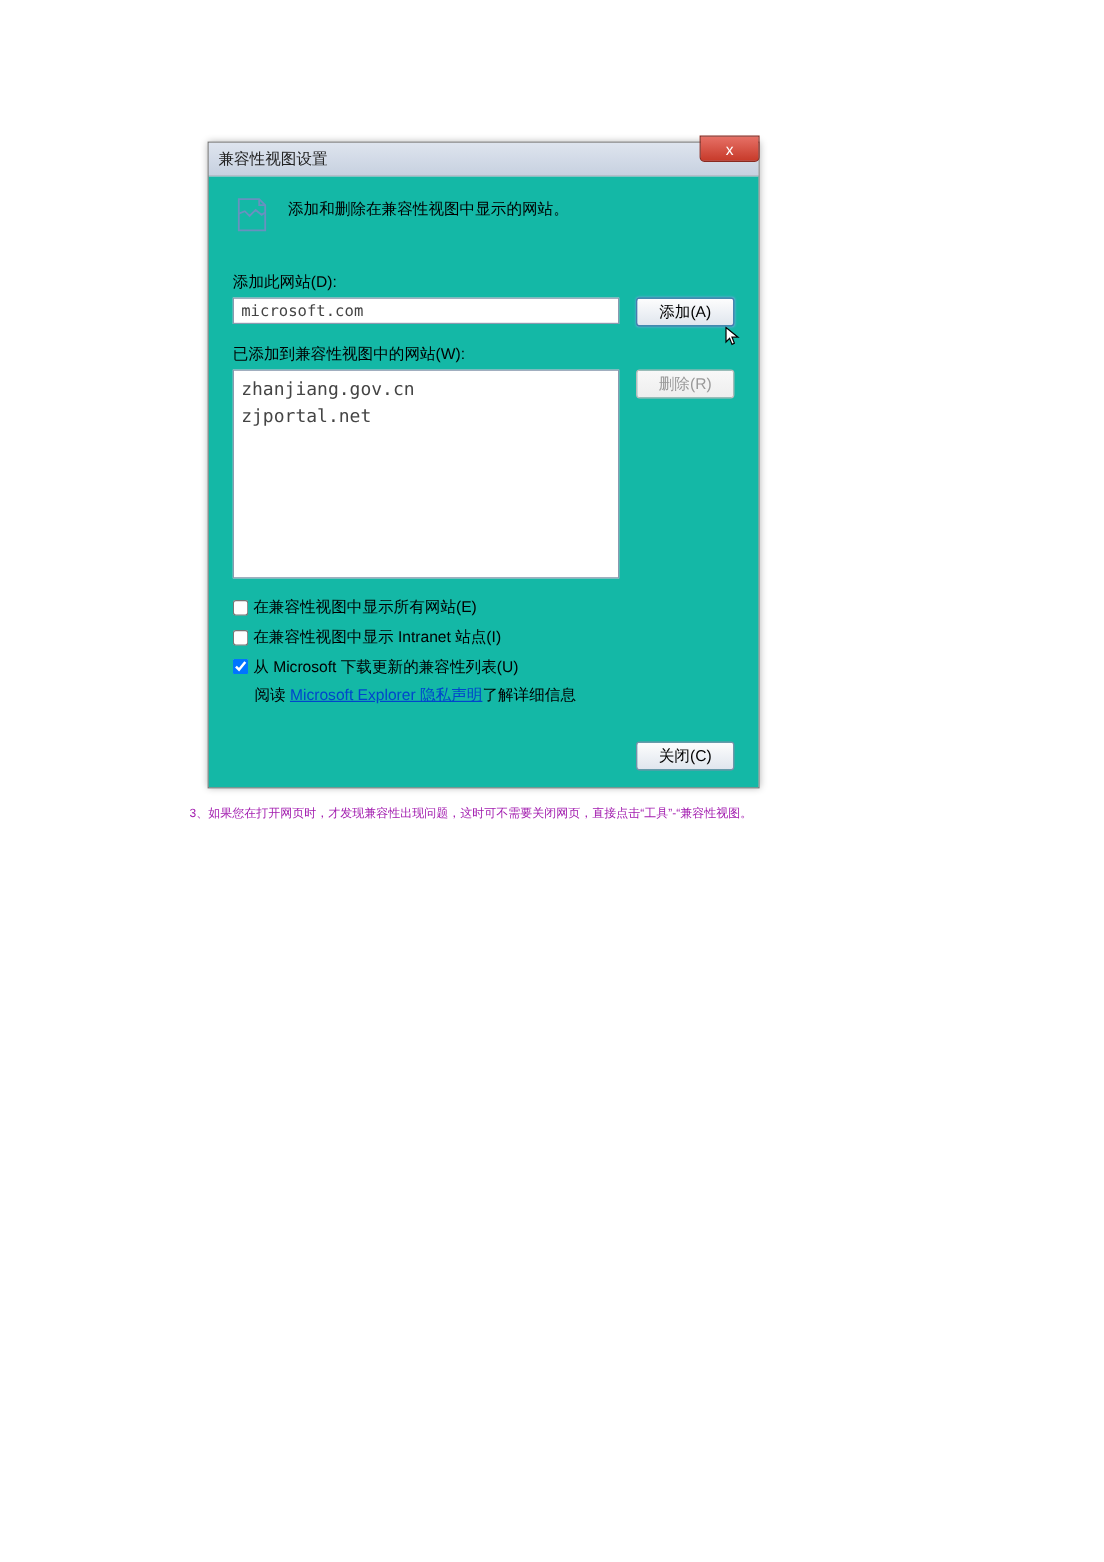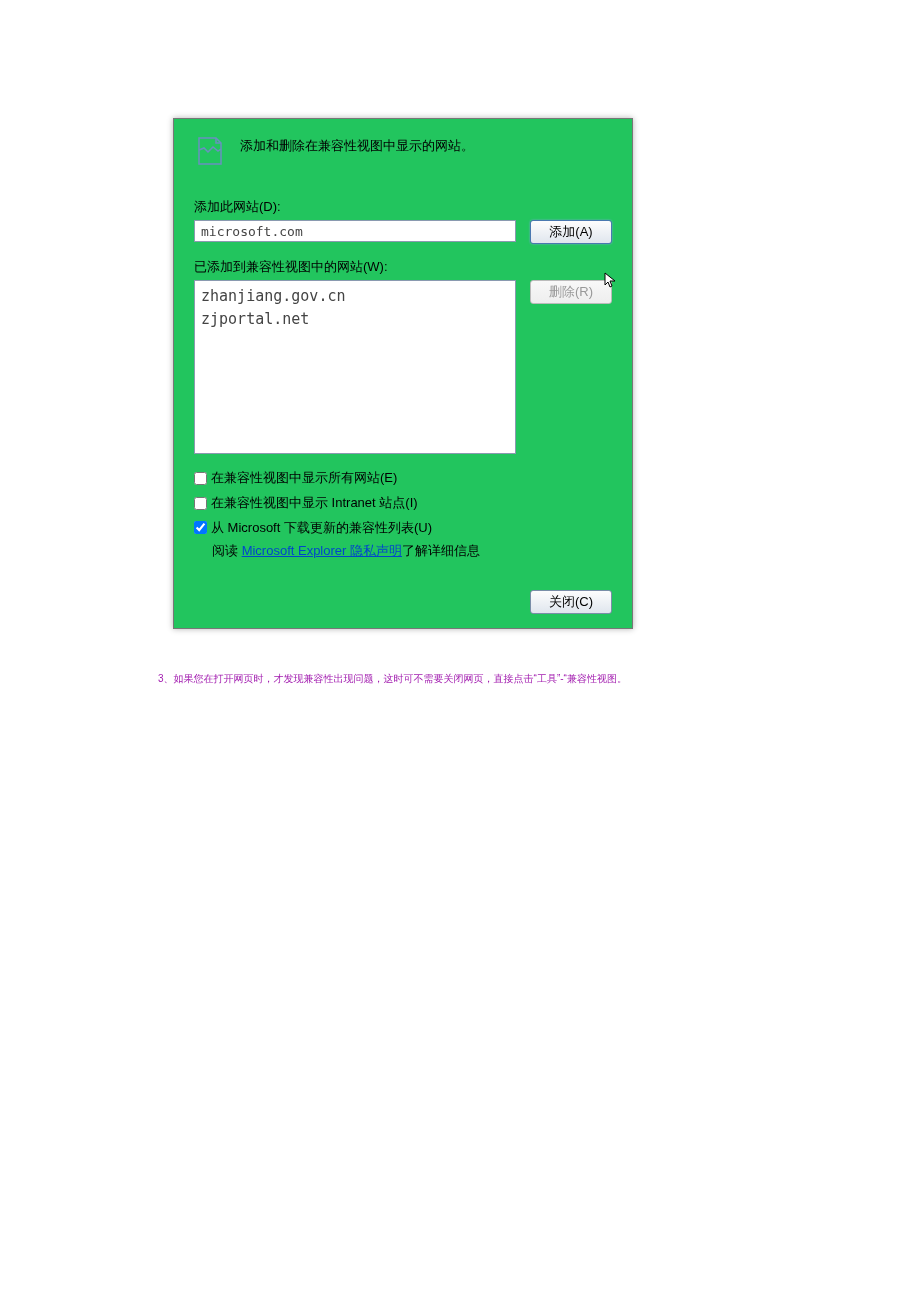--- a/index.html
+++ b/index.html
@@ -43,21 +43,21 @@
       border: 1px solid #8a2a20;
       border-radius: 0 0 4px 4px;
       display: flex;
       align-items: center;
       justify-content: center;
       color: white;
       font-size: 13px;
       cursor: pointer;
     }
     .content {
-      background: #22c55e;
+      background: #14b8a6;
       padding: 16px 20px 14px 20px;
     }
     .header-row {
       display: flex;
       align-items: flex-start;
       gap: 14px;
       margin-bottom: 28px;
     }
     .header-icon svg { width: 32px; height: 32px; }
     .header-text { padding-top: 2px; font-size: 13px; color: #000; }
@@ -141,20 +141,26 @@
       font-size: 10px;
       color: #a21caf;
       line-height: 1.75;
       text-indent: 32px;
     }
   </style>
 </head>
 <body>
 
 <div class="dialog-wrapper">
+  <div class="titlebar">
+    <span class="titlebar-text">兼容性视图设置</span>
+    <div class="close-btn">
+      <span>x</span>
+    </div>
+  </div>
   <div class="content">
     <div class="header-row">
       <div class="header-icon">
         <svg viewBox="0 0 32 32">
           <path d="M5 3 L22 3 L27 8 L27 29 L5 29 Z" fill="none" stroke="#6a90c0" stroke-width="1.5"></path>
           <path d="M5 15 L10 13 L14 17 L19 12 L24 16 L27 14" fill="none" stroke="#6a90c0" stroke-width="1.5"></path>
           <path d="M22 3 L22 8 L27 8" fill="none" stroke="#6a90c0" stroke-width="1.5"></path>
         </svg>
       </div>
       <div class="header-text">添加和删除在兼容性视图中显示的网站。</div>

